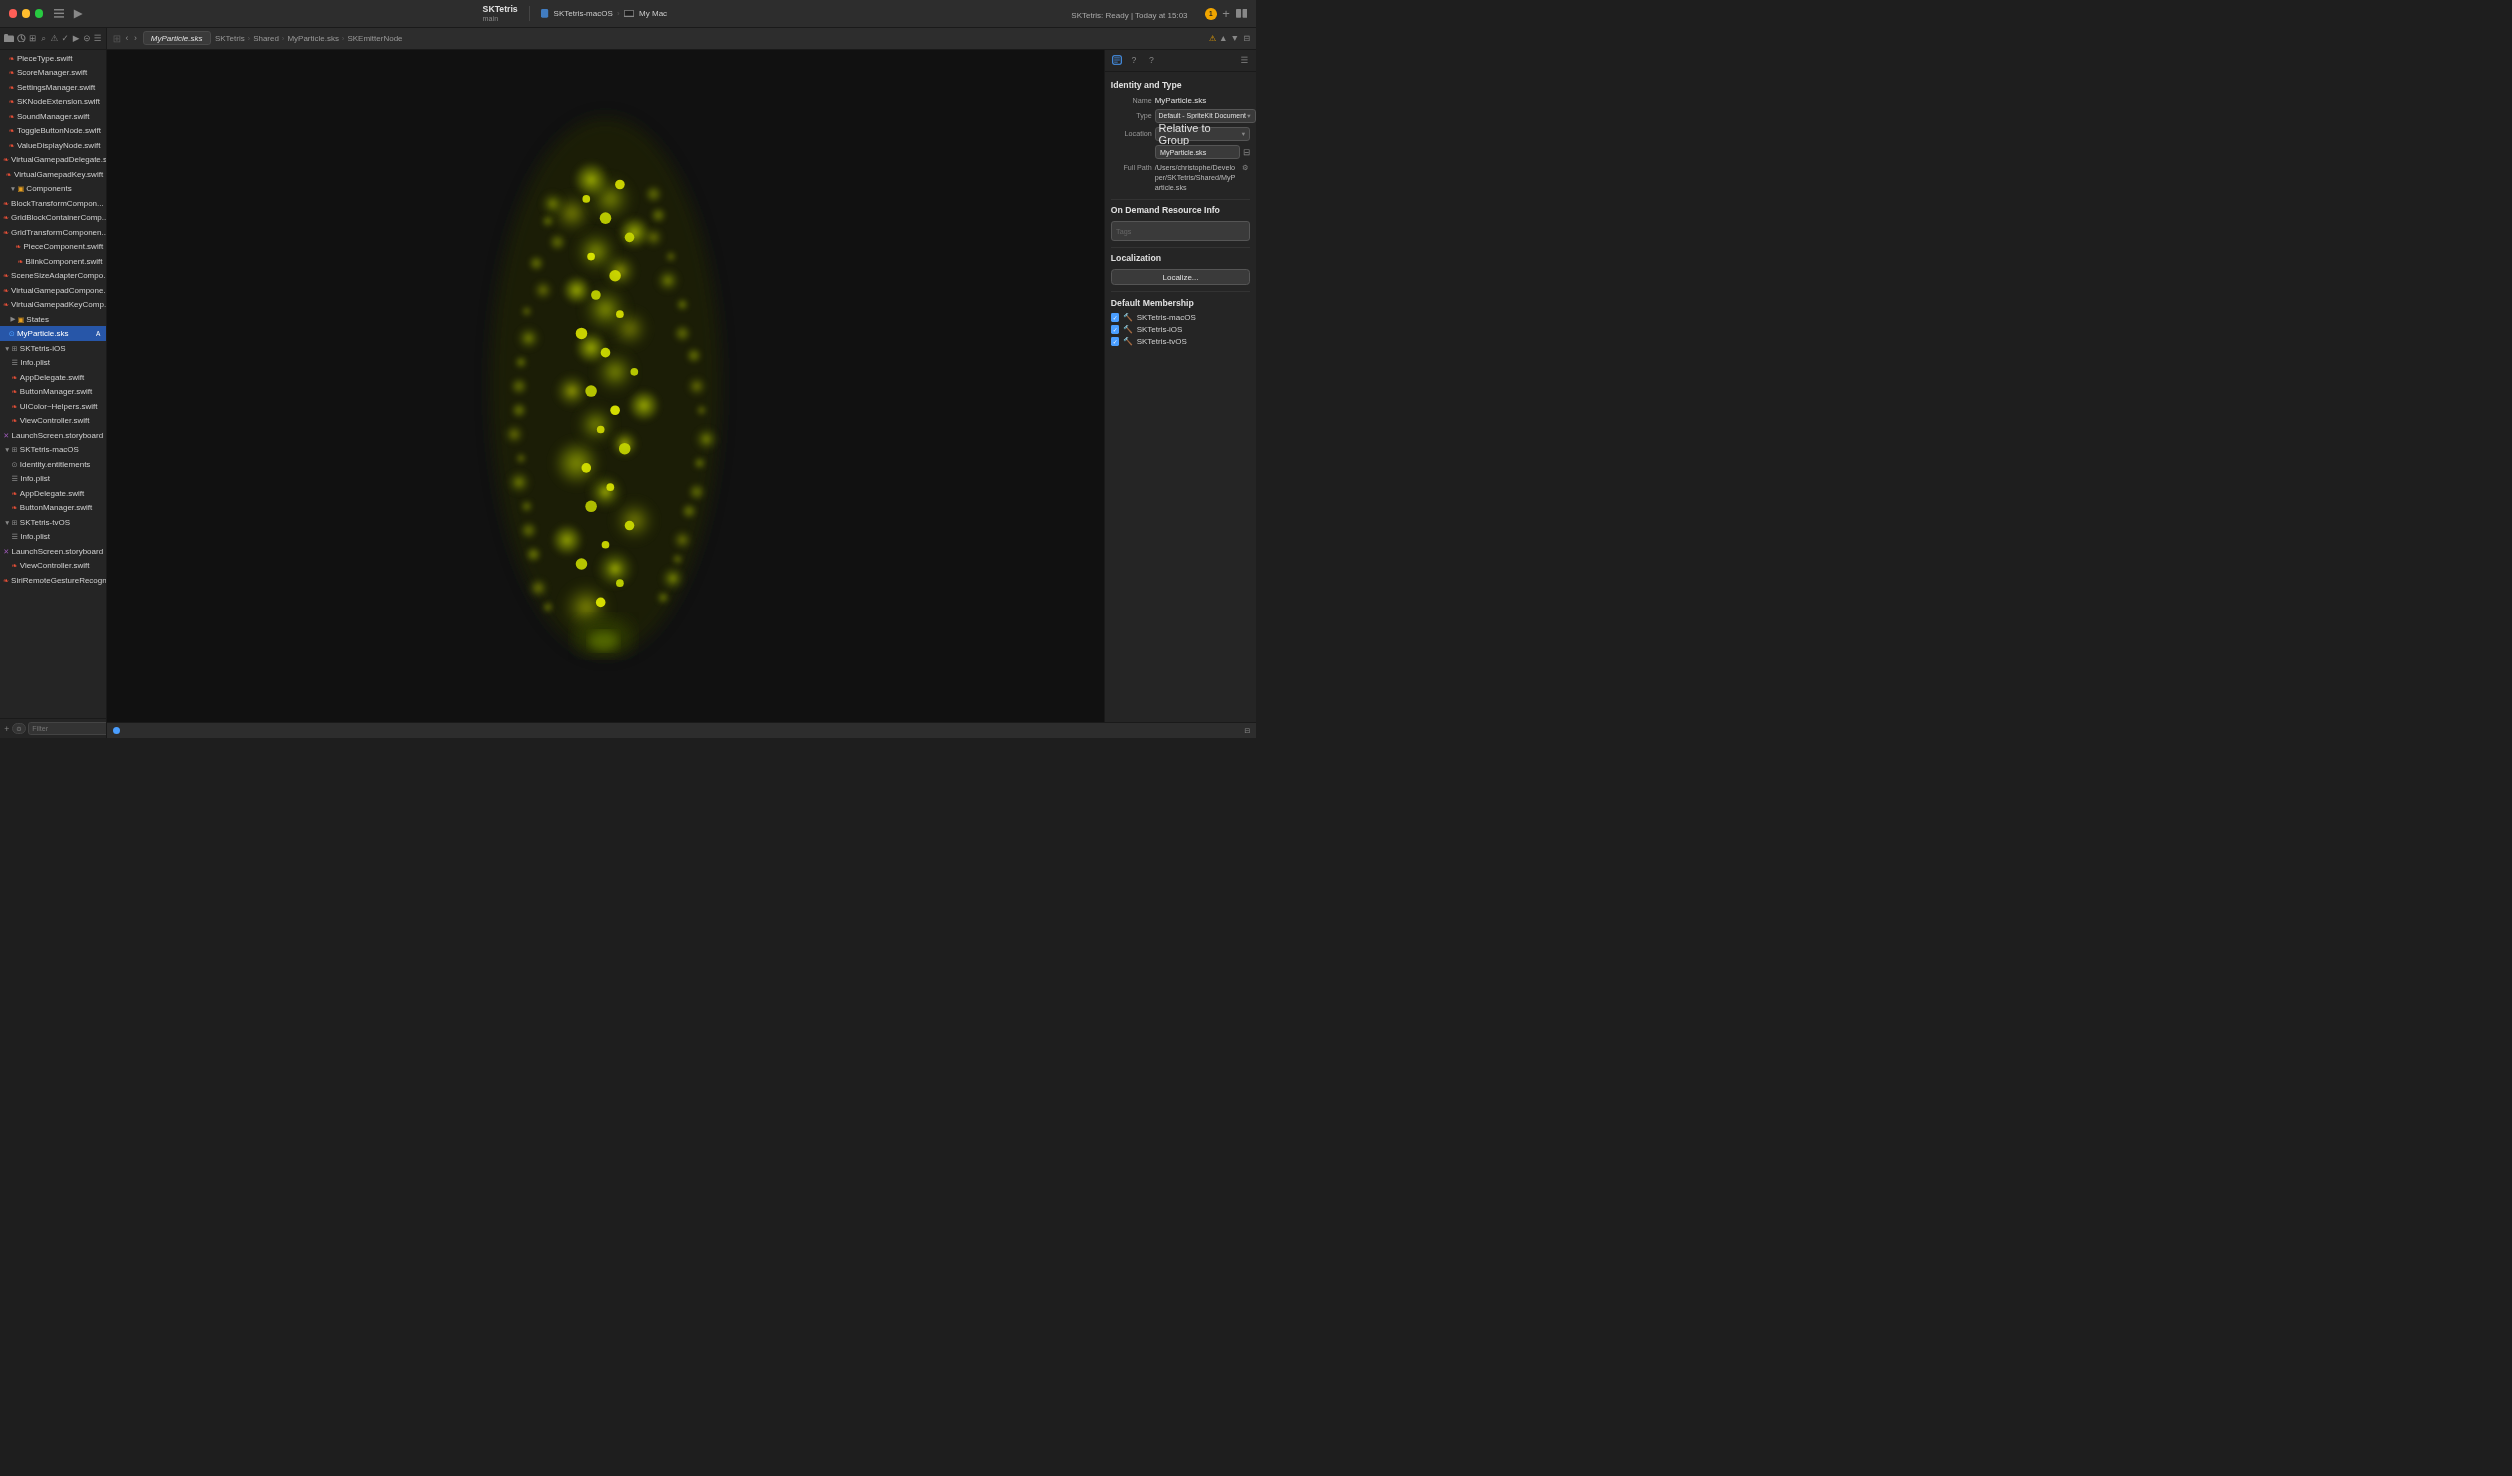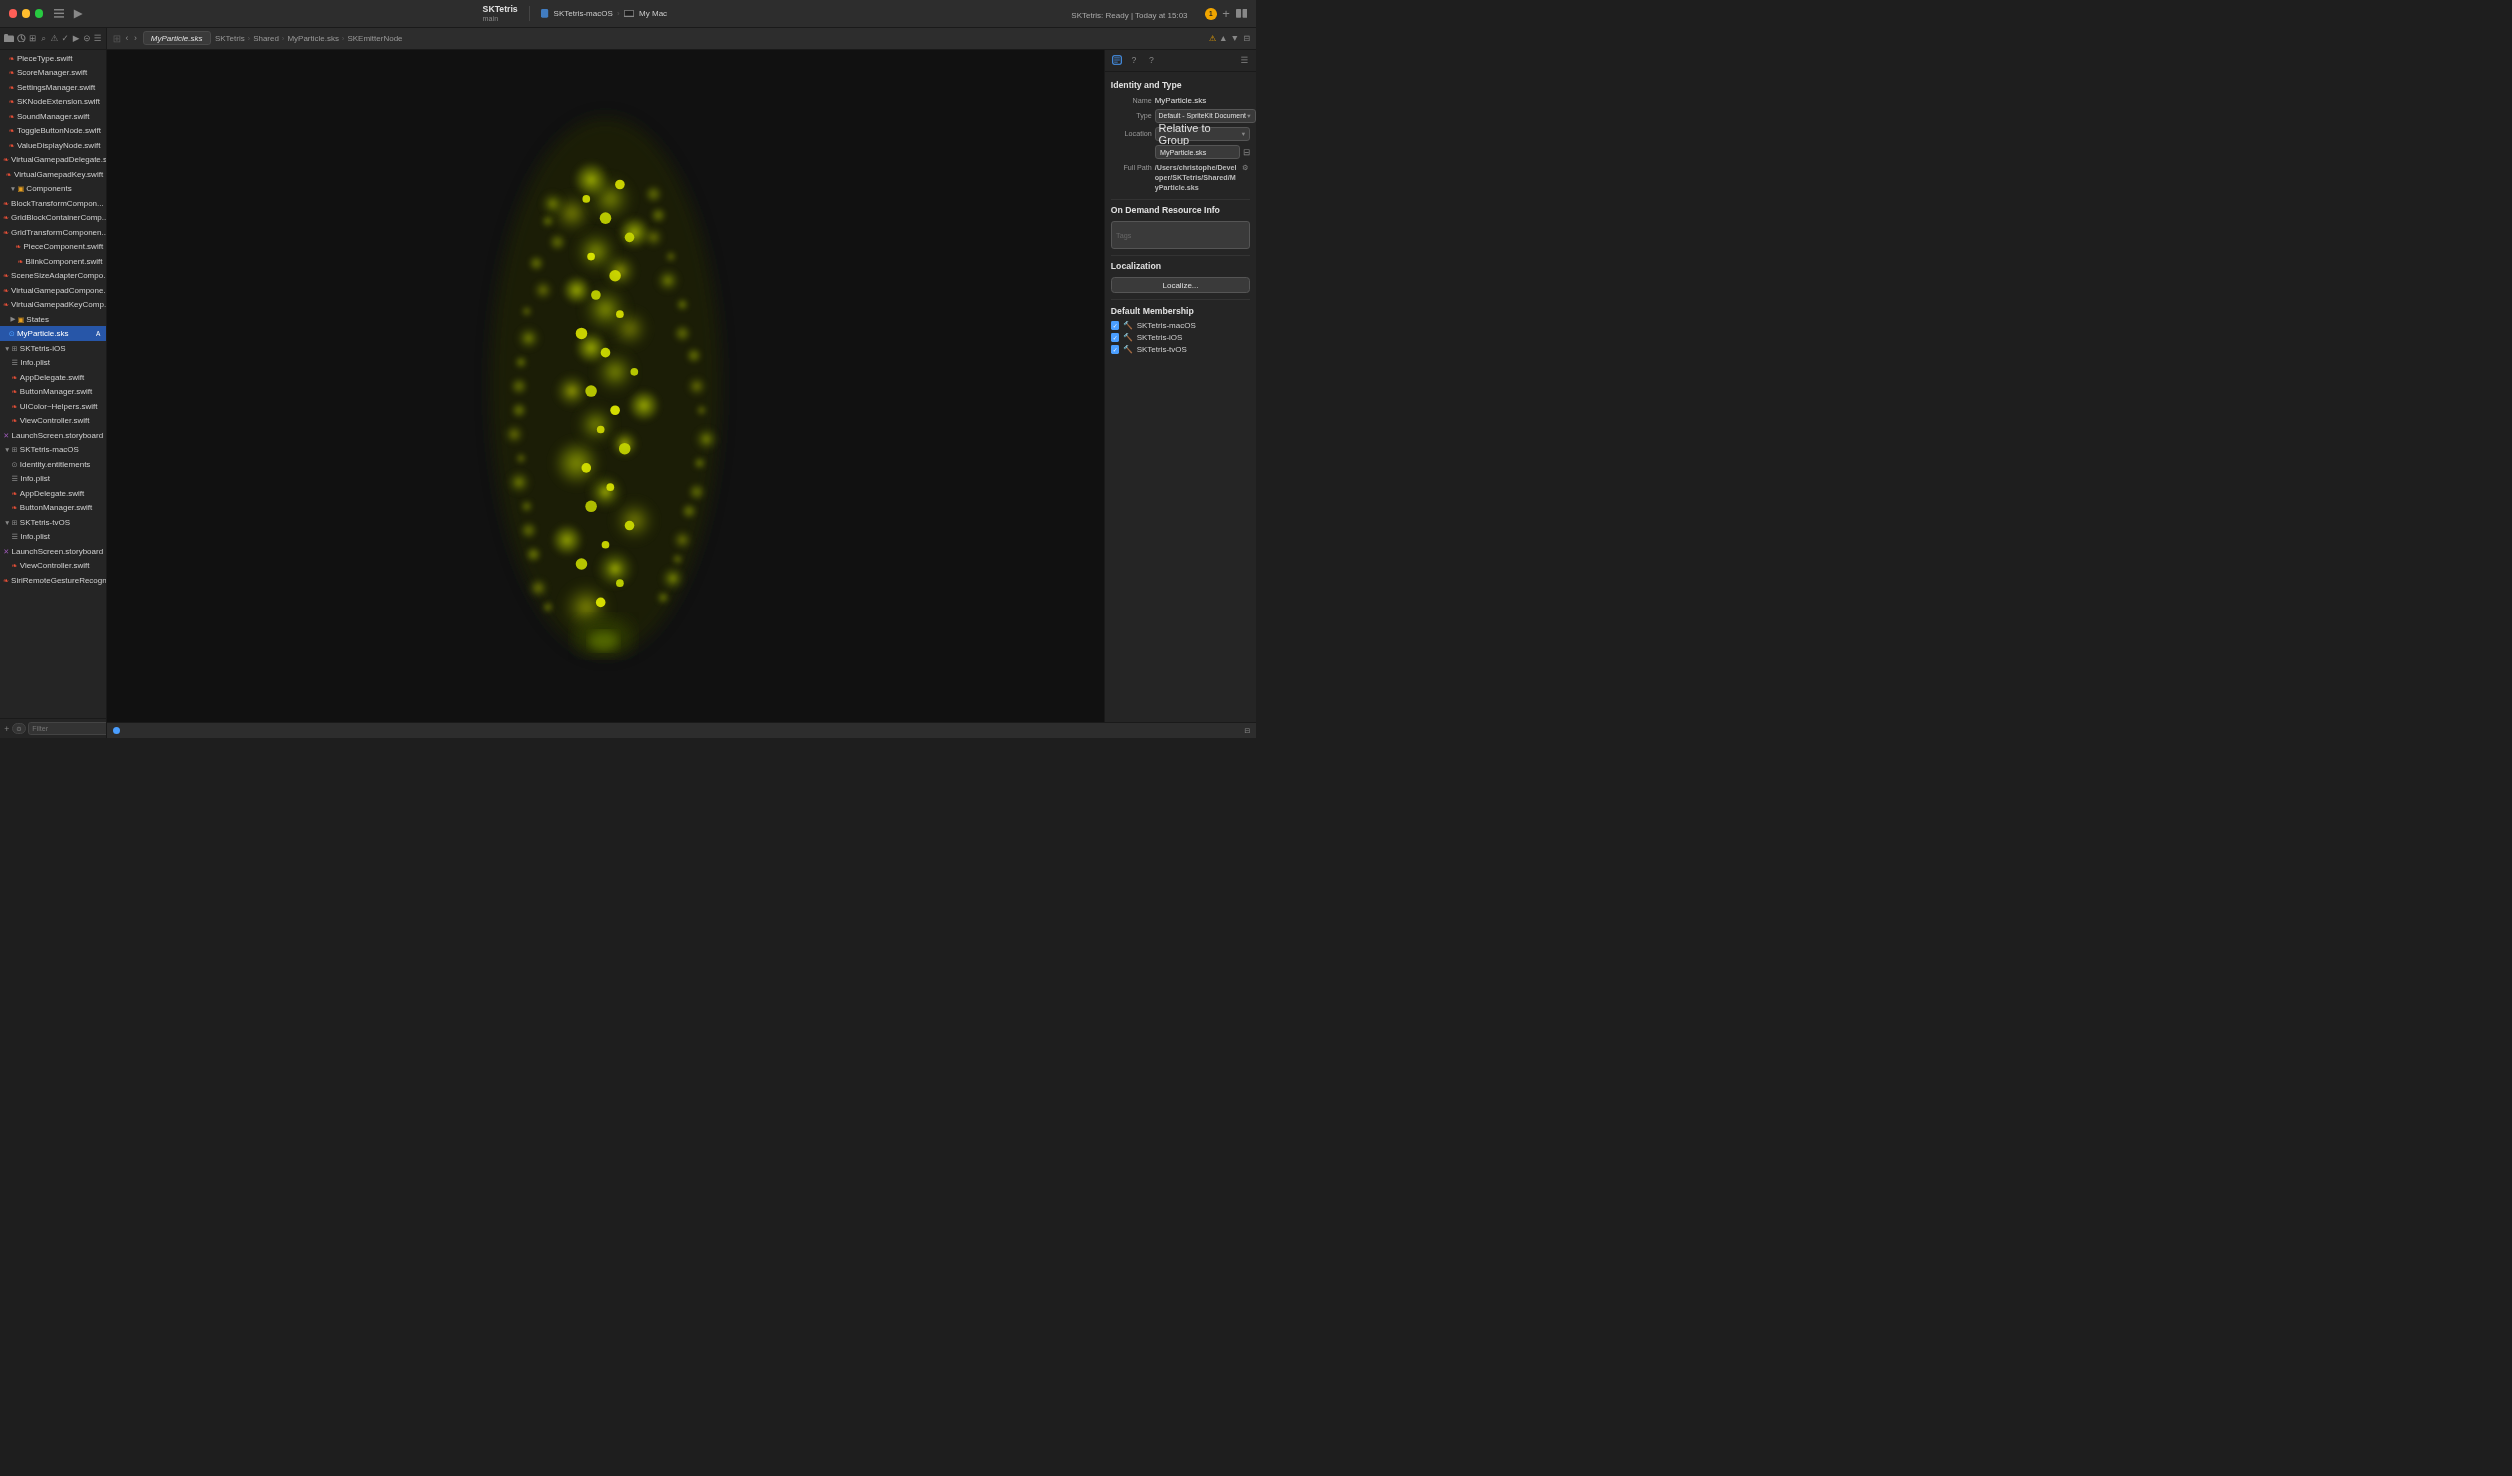--- a/index.html
+++ b/index.html
@@ -340,21 +340,21 @@
     .inspector-separator {
       height: 0.7px;
       background: #333;
       margin: 5.8px 0;
     }
     .tags-field {
       width: 100%;
       background: #3a3a3a;
       border: 0.7px solid #555;
       border-radius: 2.9px;
-      height: 28px;
+      height: 20px;
       font-size: 7.2px;
       color: #888;
       padding: 0 4.3px;
       display: flex;
       align-items: center;
     }
     .localize-btn {
       width: 100%;
       background: #3a3a3a;
       border: 0.7px solid #555;
@@ -387,21 +387,20 @@
     }
     .target-label {
       font-size: 8px;
       color: #d0d0d0;
     }
     .fullpath-value {
       font-size: 7.2px;
       color: #bbb;
       line-height: 1.4;
       word-break: break-all;
-      font-weight: bold;
     }
     .path-gear {
       width: 10px;
       height: 10px;
       display: flex;
       align-items: center;
       justify-content: center;
       font-size: 7.2px;
       color: #888;
       margin-left: auto;

